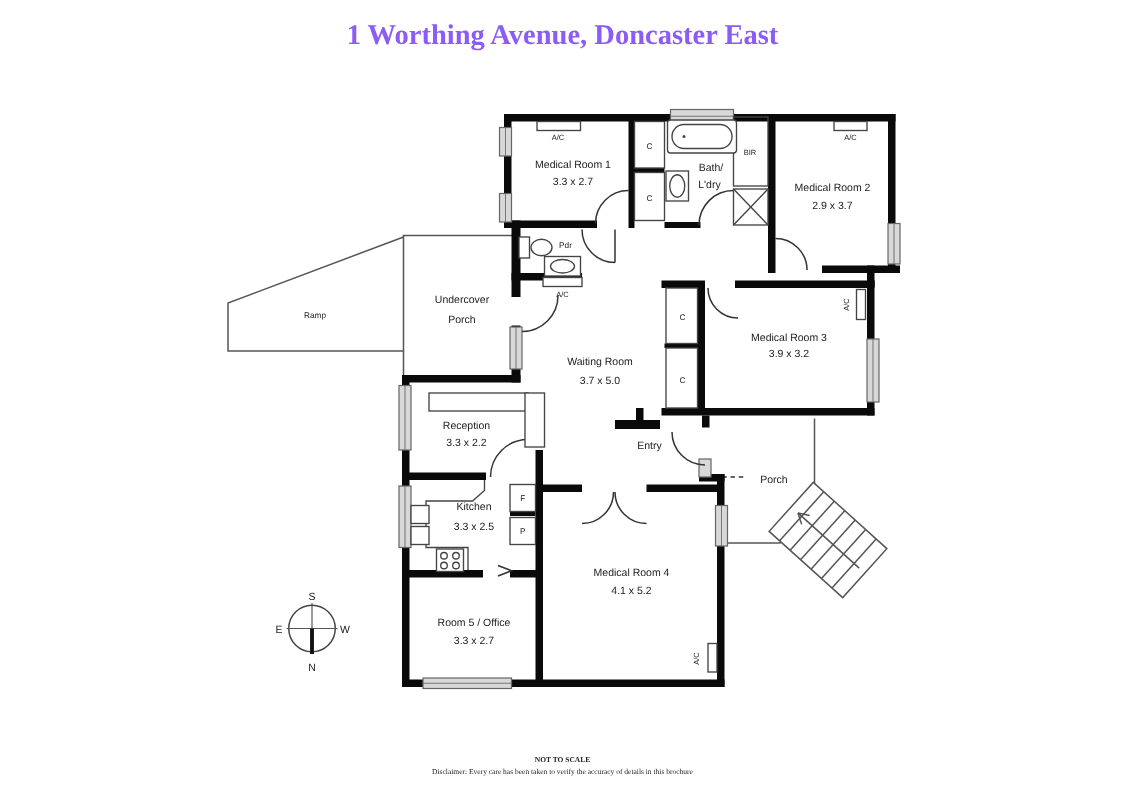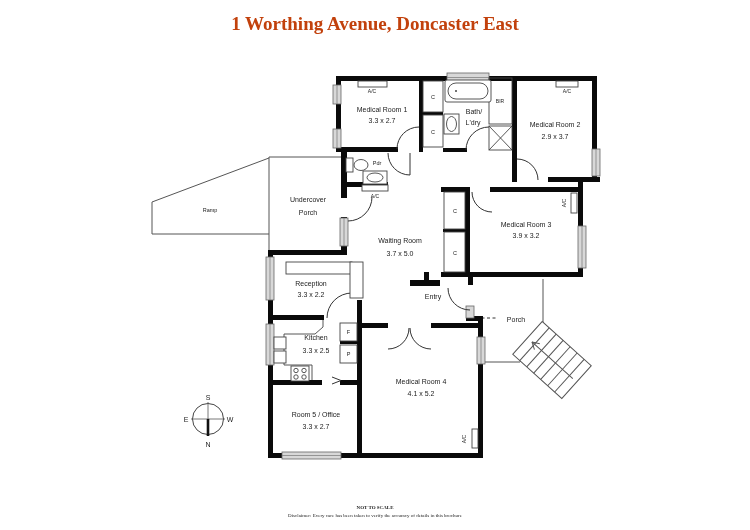--- a/index.html
+++ b/index.html
@@ -1,19 +1,19 @@
 <!DOCTYPE html>
 <html><head>
 <meta charset="utf-8">
 <style>
   html,body{margin:0;padding:0;background:#fff;}
   #stage{position:relative;width:750px;height:530px;background:#ffffff;overflow:hidden;
          font-family:"Liberation Sans",sans-serif;}
   .title{position:absolute;top:13px;left:0;width:750px;text-align:center;
-         font-family:"Liberation Serif",serif;font-weight:bold;font-size:19px;color:#c2410c;}
+         font-family:"Liberation Serif",serif;font-weight:bold;font-size:19px;color:#8b5cf6;}
   .foot1{position:absolute;top:505px;left:0;width:750px;text-align:center;
          font-family:"Liberation Serif",serif;font-weight:bold;font-size:5px;color:#222;}
   .foot2{position:absolute;top:513px;left:0;width:750px;text-align:center;
          font-family:"Liberation Serif",serif;font-size:5px;color:#222;}
   svg text{font-family:"Liberation Sans",sans-serif;fill:#222;text-anchor:middle;}
   .lbl{font-size:7px;}
   .sm{font-size:5.5px;}
   .xs{font-size:5px;}
   .thin{stroke:#555;stroke-width:1;fill:none;}
   .cell{stroke:#444;stroke-width:0.9;fill:none;}

